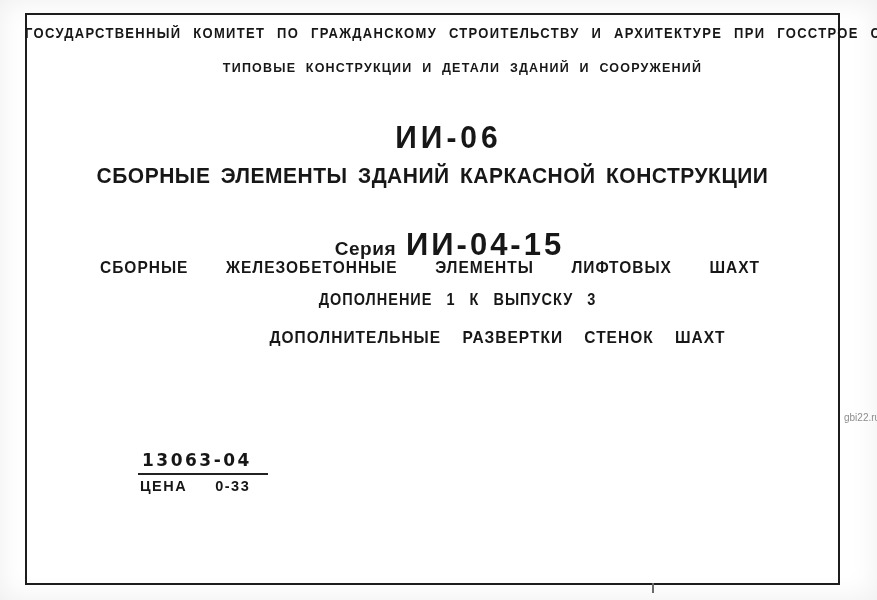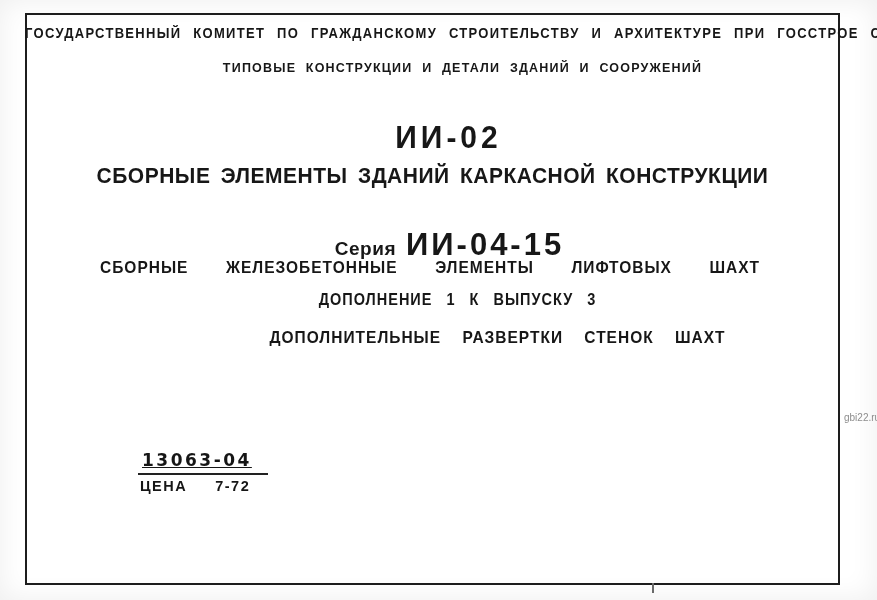--- a/index.html
+++ b/index.html
@@ -106,21 +106,20 @@
     text-align: left;
   }
   .stamp-code {
     display: inline-block;
     font-size: 17px;
     font-weight: 600;
     letter-spacing: 2.5px;
     padding: 0 16px 3px 4px;
     border-bottom: 2px solid #222222;
     font-family: "DejaVu Sans", sans-serif;
-    text-decoration: underline;
   }
   .stamp-price {
     display: flex;
     gap: 28px;
     margin-top: 3px;
     padding-left: 2px;
     font-size: 14.5px;
     font-weight: 700;
     letter-spacing: 1.5px;
   }
@@ -146,21 +145,21 @@
 <body>
 
 <div class="page">
 
   <div class="sheet-border"></div>
 
   <div class="txt org-line">ГОСУДАРСТВЕННЫЙ КОМИТЕТ ПО ГРАЖДАНСКОМУ СТРОИТЕЛЬСТВУ И АРХИТЕКТУРЕ ПРИ ГОССТРОЕ СССР</div>
 
   <div class="txt collection-line">ТИПОВЫЕ КОНСТРУКЦИИ И ДЕТАЛИ ЗДАНИЙ И СООРУЖЕНИЙ</div>
 
-  <div class="txt series-code">ИИ-02</div>
+  <div class="txt series-code">ИИ-06</div>
 
   <div class="txt main-title">СБОРНЫЕ ЭЛЕМЕНТЫ ЗДАНИЙ КАРКАСНОЙ КОНСТРУКЦИИ</div>
 
   <div class="txt series-line">
     <span class="series-label">Серия</span>
     <span class="series-number">ИИ-04-15</span>
   </div>
 
   <div class="txt subtitle-row">
     <span>СБОРНЫЕ</span>
@@ -171,21 +170,21 @@
   </div>
 
   <div class="txt supplement-line">ДОПОЛНЕНИЕ 1 К ВЫПУСКУ 3</div>
 
   <div class="txt content-line">ДОПОЛНИТЕЛЬНЫЕ РАЗВЕРТКИ СТЕНОК ШАХТ</div>
 
   <div class="stamp">
     <span class="stamp-code">13063-04</span>
     <div class="stamp-price">
       <span>ЦЕНА</span>
-      <span>7-72</span>
+      <span>0-33</span>
     </div>
   </div>
 
   <div class="watermark">gbi22.ru</div>
 
   <div class="tick-mark"></div>
 
 </div>
 
 </body></html>

